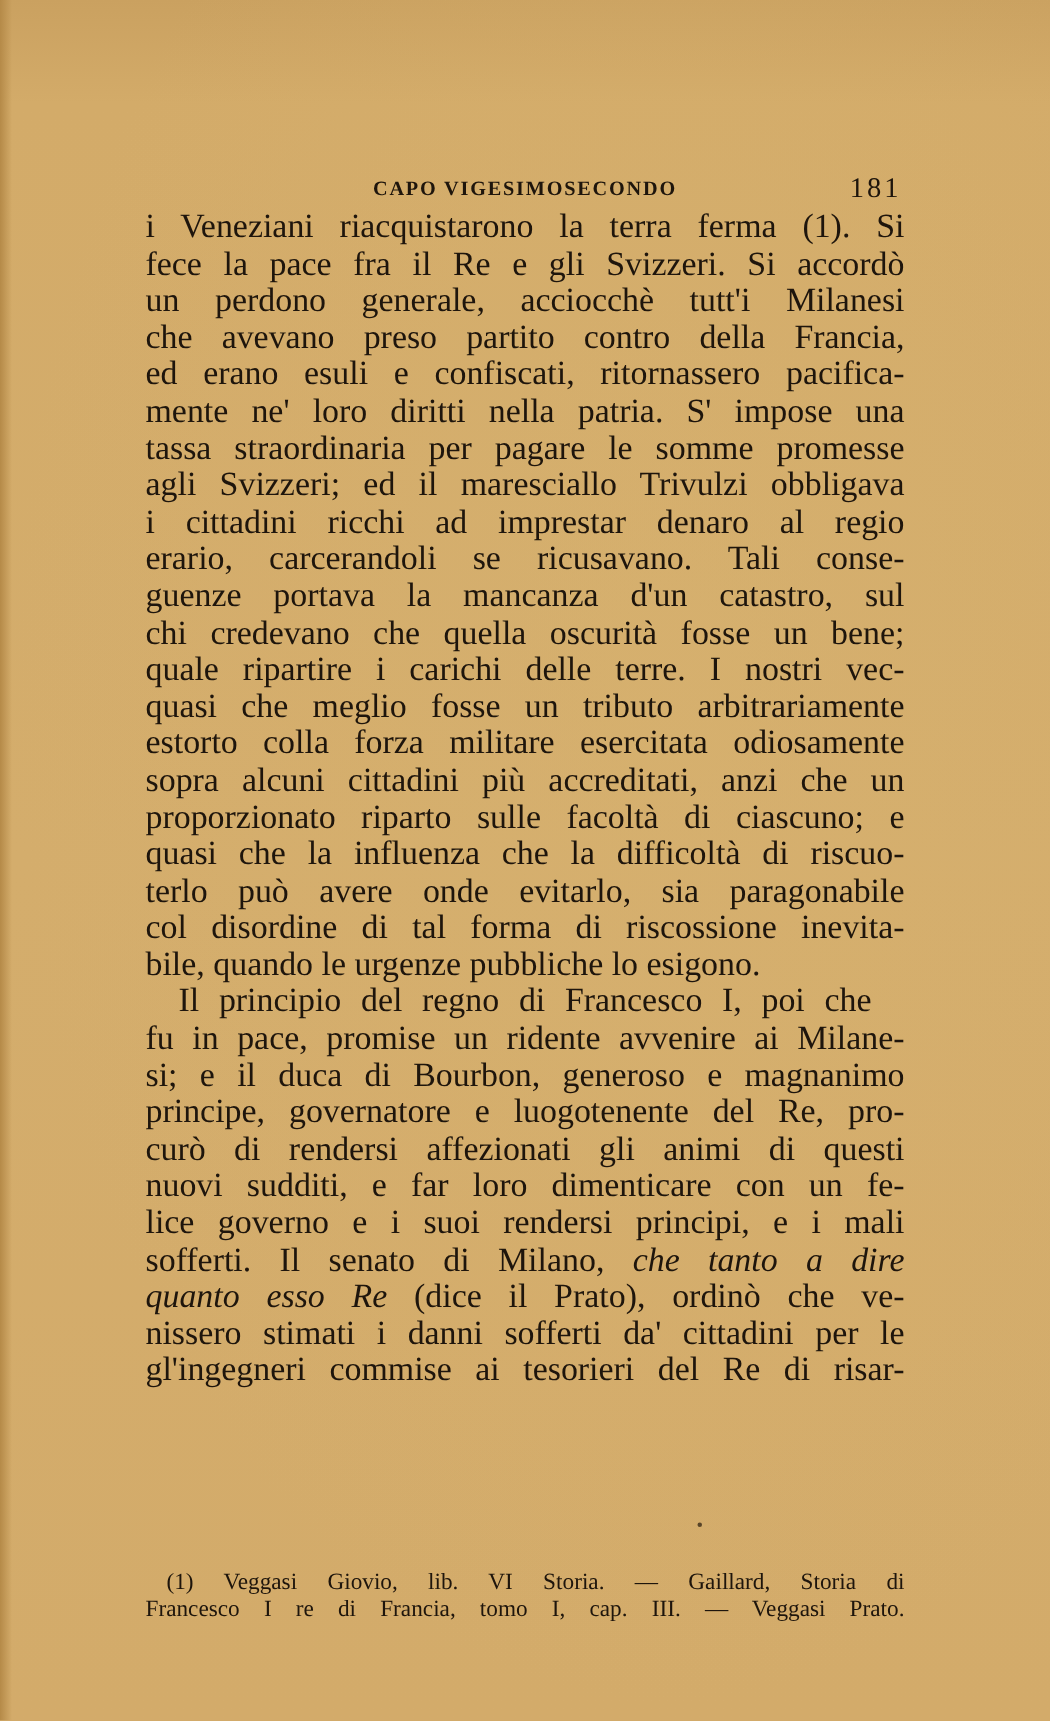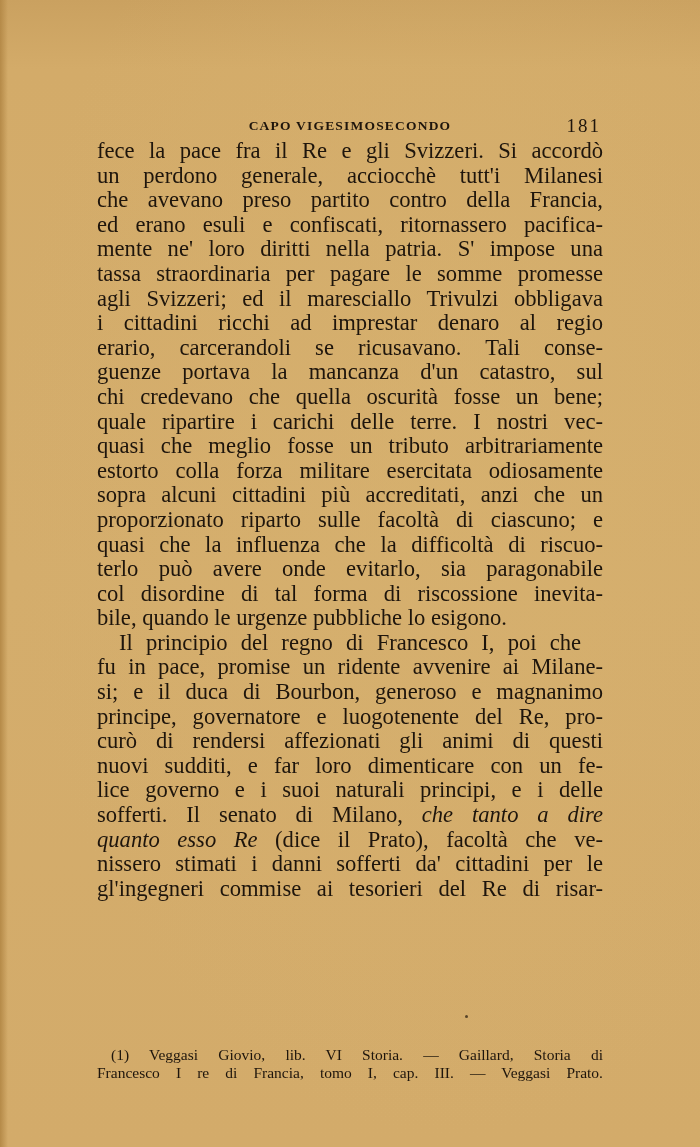--- a/index.html
+++ b/index.html
@@ -127,20 +127,21 @@
 
 <div class="page">
   <div class="left-edge"></div>
 
   <div class="running-head">
     <div class="running-title">CAPO VIGESIMOSECONDO</div>
     <div class="page-number">181</div>
   </div>
 
   <div class="body-text">
+    <span class="line"><span class="line-inner">i Veneziani riacquistarono la terra ferma (1). Si</span></span>
     <span class="line"><span class="line-inner">fece la pace fra il Re e gli Svizzeri. Si accordò</span></span>
     <span class="line"><span class="line-inner">un perdono generale, acciocchè tutt'i Milanesi</span></span>
     <span class="line"><span class="line-inner">che avevano preso partito contro della Francia,</span></span>
     <span class="line"><span class="line-inner">ed erano esuli e confiscati, ritornassero pacifica-</span></span>
     <span class="line"><span class="line-inner">mente ne' loro diritti nella patria. S' impose una</span></span>
     <span class="line"><span class="line-inner">tassa straordinaria per pagare le somme promesse</span></span>
     <span class="line"><span class="line-inner">agli Svizzeri; ed il maresciallo Trivulzi obbligava</span></span>
     <span class="line"><span class="line-inner">i cittadini ricchi ad imprestar denaro al regio</span></span>
     <span class="line"><span class="line-inner">erario, carcerandoli se ricusavano. Tali conse-</span></span>
     <span class="line"><span class="line-inner">guenze portava la mancanza d'un catastro, sul</span></span>
@@ -153,23 +154,23 @@
     <span class="line"><span class="line-inner">quasi che la influenza che la difficoltà di riscuo-</span></span>
     <span class="line"><span class="line-inner">terlo può avere onde evitarlo, sia paragonabile</span></span>
     <span class="line"><span class="line-inner">col disordine di tal forma di riscossione inevita-</span></span>
     <span class="line last"><span class="line-inner">bile, quando le urgenze pubbliche lo esigono.</span></span>
     <span class="line indent"><span class="line-inner" style="width: calc(100% - 22px);">Il principio del regno di Francesco I, poi che</span></span>
     <span class="line"><span class="line-inner">fu in pace, promise un ridente avvenire ai Milane-</span></span>
     <span class="line"><span class="line-inner">si; e il duca di Bourbon, generoso e magnanimo</span></span>
     <span class="line"><span class="line-inner">principe, governatore e luogotenente del Re, pro-</span></span>
     <span class="line"><span class="line-inner">curò di rendersi affezionati gli animi di questi</span></span>
     <span class="line"><span class="line-inner">nuovi sudditi, e far loro dimenticare con un fe-</span></span>
-    <span class="line"><span class="line-inner">lice governo e i suoi naturali principi, e i delle</span></span>
+    <span class="line"><span class="line-inner">lice governo e i suoi rendersi principi, e i mali</span></span>
     <span class="line"><span class="line-inner"><span>sofferti. Il senato di Milano,</span> <i>che tanto a dire</i></span></span>
-    <span class="line"><span class="line-inner"><i>quanto esso Re</i> <span>(dice il Prato), facoltà che ve-</span></span></span>
+    <span class="line"><span class="line-inner"><i>quanto esso Re</i> <span>(dice il Prato), ordinò che ve-</span></span></span>
     <span class="line"><span class="line-inner">nissero stimati i danni sofferti da' cittadini per le</span></span>
     <span class="line"><span class="line-inner">gl'ingegneri commise ai tesorieri del Re di risar-</span></span>
   </div>
 
   <div class="speck"></div>
 
   <div class="footnotes">
     <span class="fn-line indent"><span class="line-inner">(1) Veggasi Giovio, lib. VI Storia. — Gaillard, Storia di</span></span>
     <span class="fn-line"><span class="line-inner">Francesco I re di Francia, tomo I, cap. III. — Veggasi Prato.</span></span>
   </div>

